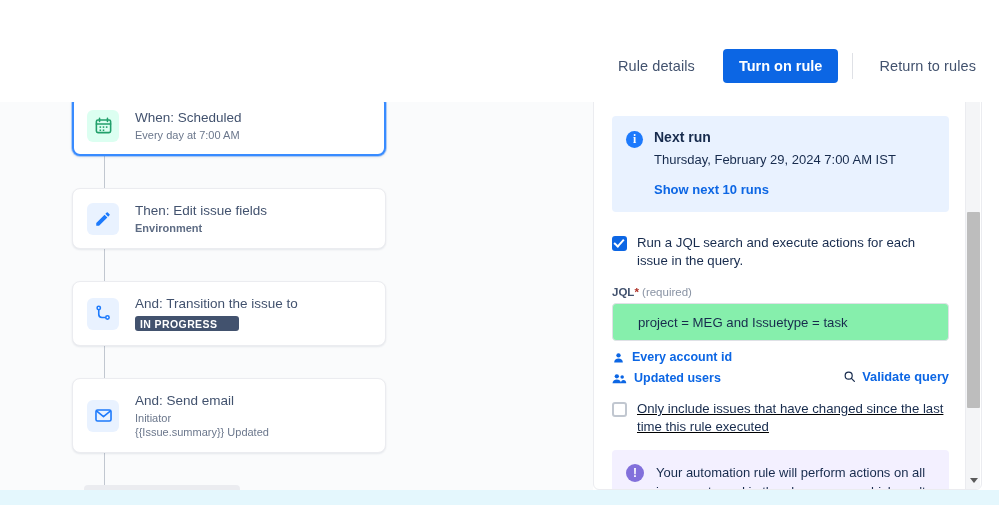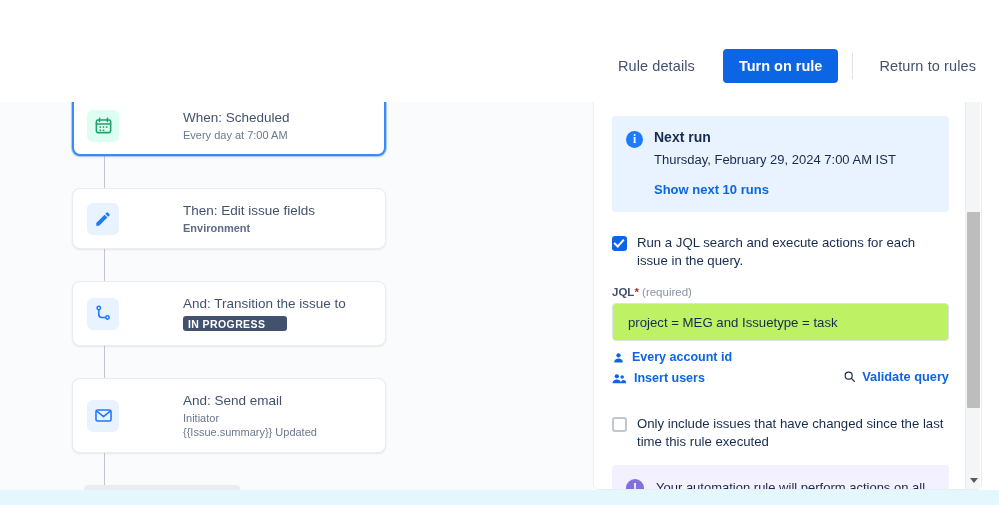--- a/index.html
+++ b/index.html
@@ -93,21 +93,21 @@
   }
   .node-icon {
     width: 32px; height: 32px;
     border-radius: 6px;
     flex: 0 0 32px;
     display: flex; align-items: center; justify-content: center;
     margin-right: 16px;
   }
   .ic-green { background: #dcfff1; }
   .ic-blue  { background: #e9f2ff; }
-  .node-body { min-width: 0; margin-left: 48px; }
+  .node-body { min-width: 0; }
   .node-title {
     font-size: 13.5px;
     color: #42526e;
     line-height: 17px;
     margin-bottom: 2px;
     white-space: nowrap;
   }
   .node-sub {
     font-size: 11px;
     color: #5e6c84;
@@ -309,24 +309,24 @@
     color: #42526e;
   }
   .req-star { color: #ae2e24; }
   .req-note { color: #8993a4; font-weight: 400; margin-top: 40px; }
   .jql-input {
     margin-top: 5px;
     width: 337px;
     height: 38px;
     border: 1px solid #dfe1e6;
     border-radius: 4px;
-    background: #bef264;
-    display: flex;
-    align-items: center;
-    padding: 0 15px;
+    background: #86efac;
+    display: flex;
+    align-items: center;
+    padding: 0 25px;
     font-size: 13.2px;
     color: #172b4d;
     cursor: text;
   }
 
   .links-area {
     position: relative;
     margin-top: 9px;
     height: 48px;
   }
@@ -565,32 +565,32 @@
           </svg>
           <span>Every account id</span>
         </div>
         <div class="mini-link">
           <svg width="15" height="13" viewBox="0 0 28 24" fill="#0c66e4">
             <circle cx="9" cy="8" r="4"></circle>
             <circle cx="19" cy="9" r="3.3"></circle>
             <path d="M1 21c0-4.4 3.6-7 8-7s8 2.6 8 7z"></path>
             <path d="M16.5 21c0-3.5 1.5-6 5-6 3 0 5 2 5 6z"></path>
           </svg>
-          <span>Insert users</span>
+          <span>Updated users</span>
         </div>
         <div class="validate">
           <svg width="13" height="13" viewBox="0 0 24 24" fill="none" stroke="#172b4d" stroke-width="2.2">
             <circle cx="10.5" cy="10.5" r="6.5"></circle>
             <path d="M15.5 15.5L21 21" stroke-linecap="round"></path>
           </svg>
           <span>Validate query</span>
         </div>
       </div>
 
-      <div class="check-row" style="margin-top:17px;">
+      <div class="check-row" style="margin-top:2px;text-decoration:underline;">
         <span class="cbox off"></span>
         <span class="check-label">Only include issues that have changed since the last time this rule executed</span>
       </div>
 
       <div class="warn-box">
         <div class="warn-icon">!</div>
         <div class="warn-text">Your automation rule will perform actions on all issues returned in the above query, which can't be</div>
       </div>
 
     </div>

